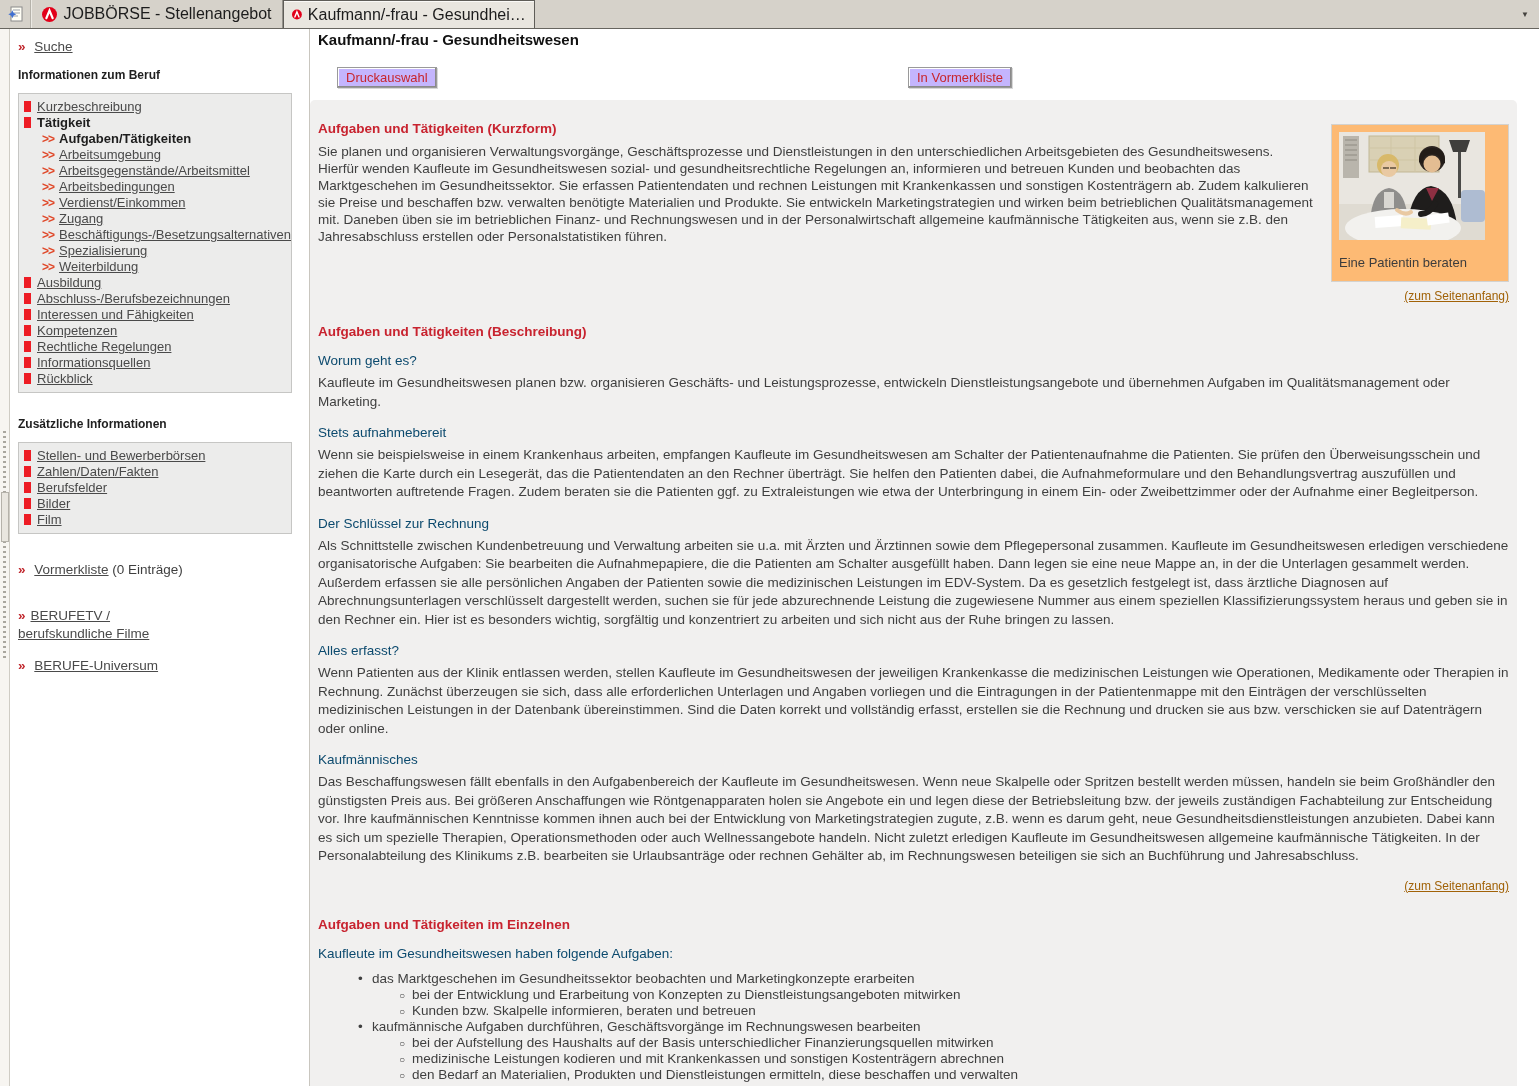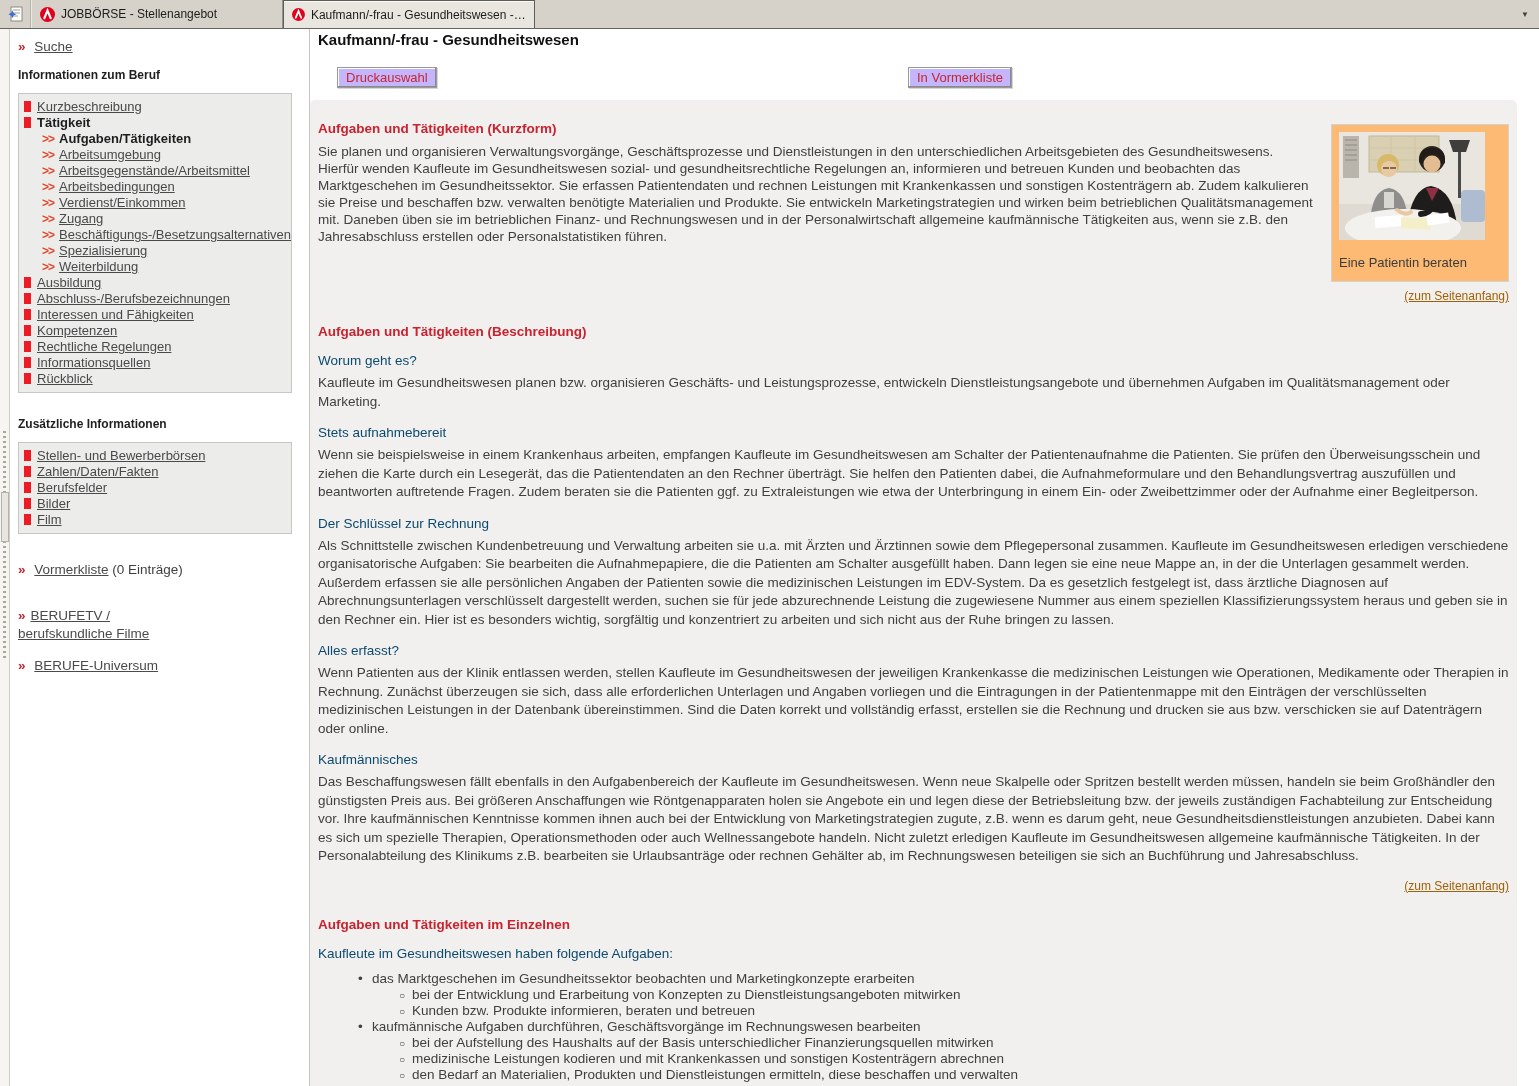--- a/index.html
+++ b/index.html
@@ -12,21 +12,21 @@
   
   .tabbar{
     position:absolute;left:0;top:0;right:0;height:28px;
     background:#d6d2ca;border-bottom:1px solid #67655f;
     display:flex;align-items:stretch;
   }
   .quicktabs{width:30px;display:flex;align-items:center;justify-content:center;border-right:1px solid #b5b2aa;cursor:pointer;}
   .tab{
     display:flex;align-items:center;gap:6px;padding:0 8px;
     border-right:1px solid #94928b;border-left:1px solid #eceae4;
-    font-size:12px;color:#1c1c1c;white-space:nowrap;overflow:hidden;cursor:pointer;
+    font-size:16px;color:#1c1c1c;white-space:nowrap;overflow:hidden;cursor:pointer;justify-content:center;
   }
   .tab .lbl{overflow:hidden;text-overflow:ellipsis;}
   .tab1{width:234px;}
   .tab2{width:236px;}
   .tab3{width:234px;}
   .tab.active{
     background:#e9e6df;border:1px solid #5f5d58;border-bottom:none;
     box-shadow:inset 0 1px 0 #fbfaf7;position:relative;z-index:2;
   }
   .tab-dropdown{margin-left:auto;align-self:center;margin-right:10px;font-size:8px;color:#44423e;cursor:pointer;}
@@ -237,21 +237,21 @@
 
     <div class="top-link-row" style="margin-top:10px;">
       <span class="top-link">(zum Seitenanfang)</span>
     </div>
 
     <h2 class="red" style="margin-top:24px;">Aufgaben und Tätigkeiten im Einzelnen</h2>
     <h3 class="sub">Kaufleute im Gesundheitswesen haben folgende Aufgaben:</h3>
     <ul class="tasks" id="tasks-list">
         <li><span>das Marktgeschehen im Gesundheitssektor beobachten und Marketingkonzepte erarbeiten</span><ul class="subs">
             <li>bei der Entwicklung und Erarbeitung von Konzepten zu Dienstleistungsangeboten mitwirken</li>
-            <li>Kunden bzw. Produkte informieren, beraten und betreuen</li>
+            <li>Kunden bzw. Skalpelle informieren, beraten und betreuen</li>
           </ul></li>
         <li><span>kaufmännische Aufgaben durchführen, Geschäftsvorgänge im Rechnungswesen bearbeiten</span><ul class="subs">
             <li>bei der Aufstellung des Haushalts auf der Basis unterschiedlicher Finanzierungsquellen mitwirken</li>
             <li>medizinische Leistungen kodieren und mit Krankenkassen und sonstigen Kostenträgern abrechnen</li>
             <li>den Bedarf an Materialien, Produkten und Dienstleistungen ermitteln, diese beschaffen und verwalten</li>
             <li>mit unterschiedlichen Dokumentationssystemen umgehen und sie für Abrechnungen und das Qualitätsmanagement nutzen</li>
           </ul></li>
       </ul>
 
   </div>

